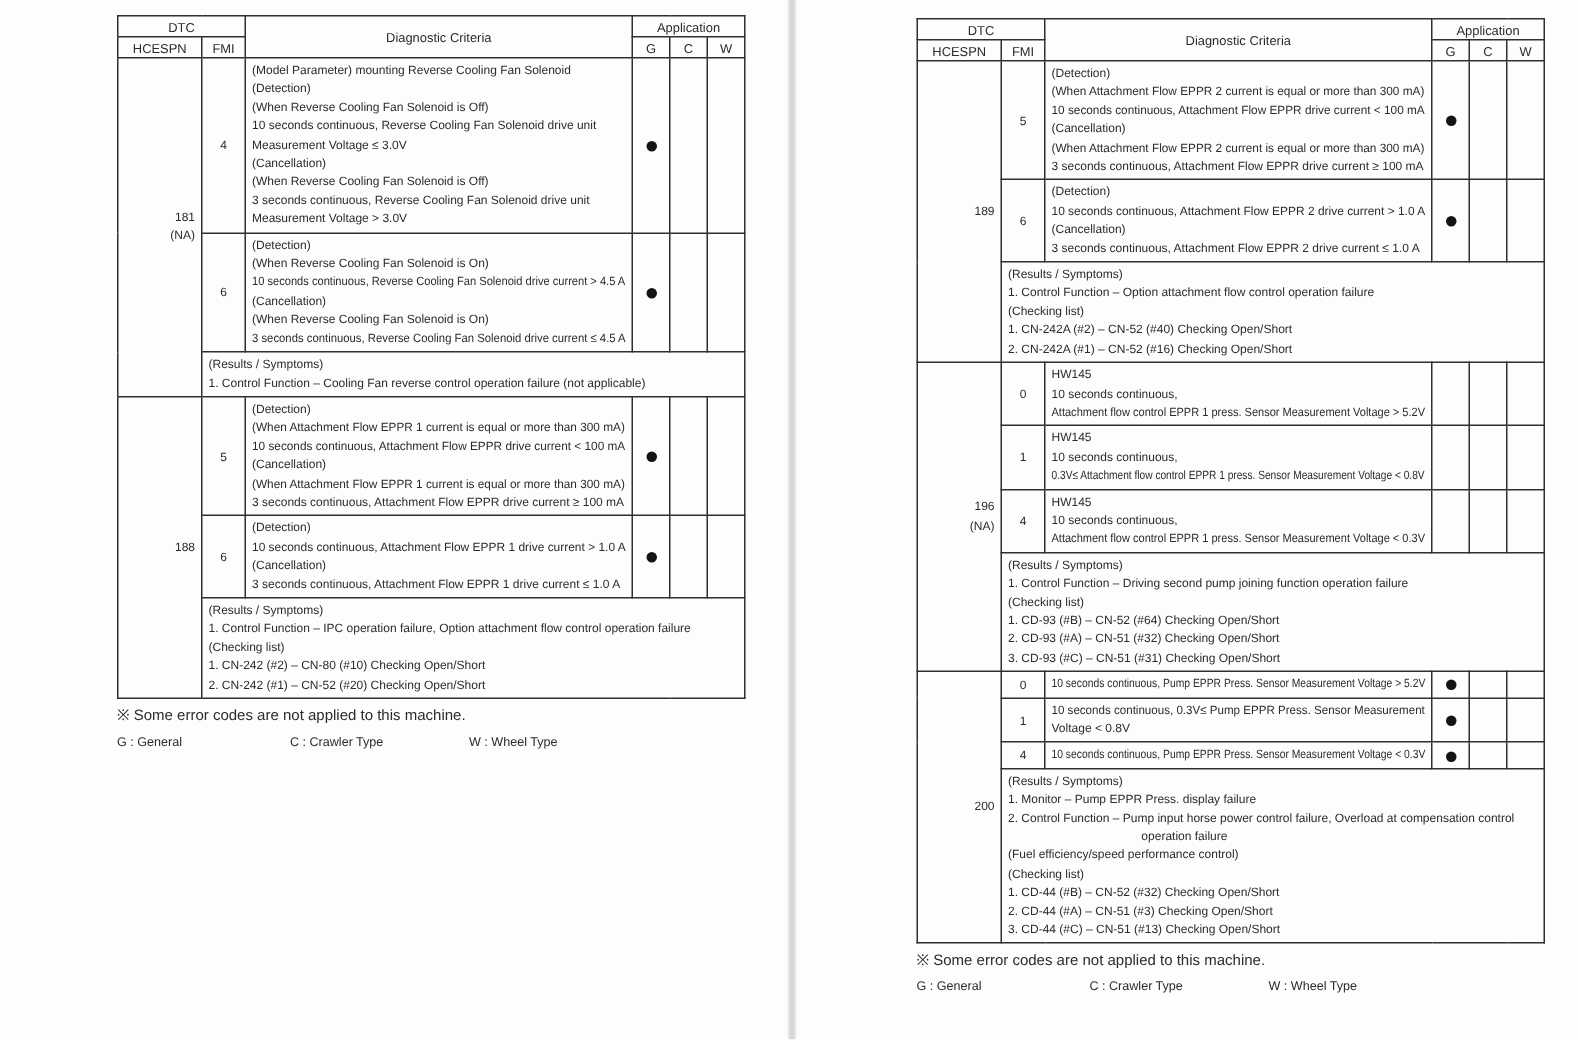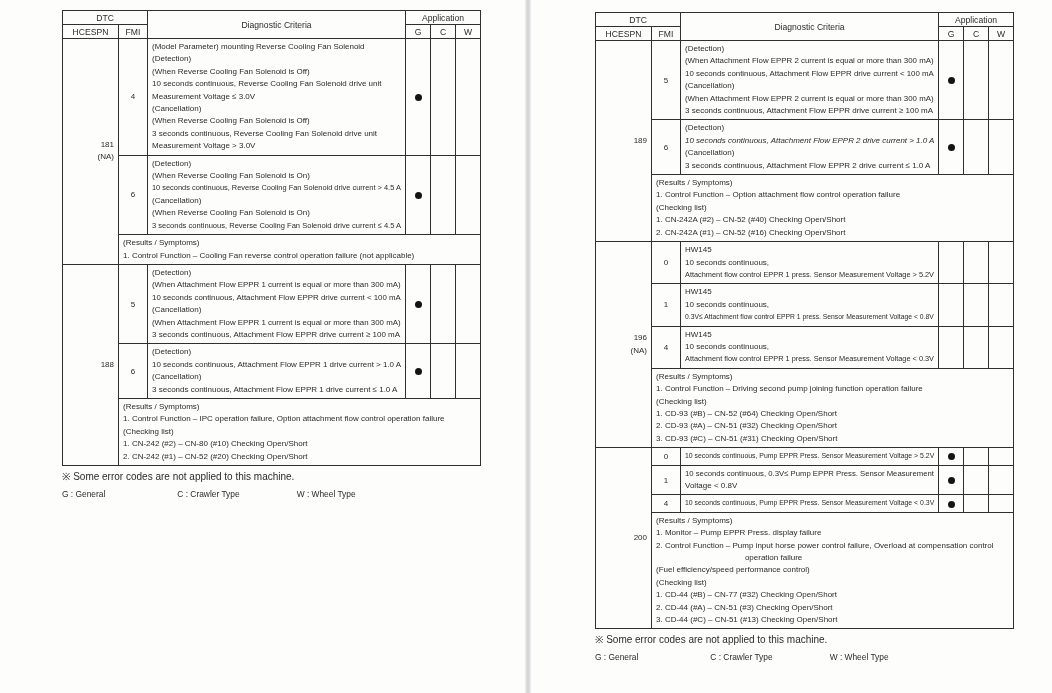--- a/index.html
+++ b/index.html
@@ -1,18 +1,18 @@
 <!DOCTYPE html>
 <html style="--bg: #fdfdfc; --line: #2f2f2f; --ink: #2b2b2b; --dot: #141414;"><head>
 <meta charset="utf-8">
 <style>
   html,body{margin:0;padding:0;}
   .spread{position:relative;width:1052px;height:693px;background:var(--bg,#fdfdfc);
           font-family:"Liberation Sans",sans-serif;color:var(--ink,#2b2b2b);overflow:hidden;}
-  .page{position:absolute;top:0;height:693px;}
+  .page{position:absolute;top:0;height:693px;padding-left:16px;}
   .page-left{left:0;width:525px;}
   .page-right{left:531px;width:521px;}
   .divider{position:absolute;left:525px;top:0;width:6px;height:693px;
            background:linear-gradient(90deg,#efefef,#d6d6d8 40%,#d6d6d8 60%,#efefef);}
   .page-left .tablewrap{margin:10px 0 0 62px;}
   .page-right .tablewrap{margin:12px 0 0 64px;}
   table.dtc{border-collapse:collapse;table-layout:fixed;width:418px;border:1.4px solid var(--line,#2f2f2f);}
   .dtc th,.dtc td{border:1px solid var(--line,#2f2f2f);font-weight:normal;}
   .dtc th{font-size:8.6px;height:13px;text-align:center;padding:0 2px;color:var(--ink,#2b2b2b);}
   .dtc td{font-size:8px;vertical-align:middle;padding:2px 4px;}
@@ -194,21 +194,21 @@
                 <div class="line">3 seconds continuous, Attachment Flow EPPR drive current ≥ 100 mA</div>
               </td>
               <td class="app"><span class="dot"></span></td>
               <td class="app"></td>
               <td class="app"></td>
             </tr>
             <tr>
               <td class="fmi">6</td>
               <td class="crit">
                 <div class="line">(Detection)</div>
-                <div class="line" style="transform: scaleX(0.996); font-style: italic;">10 seconds continuous, Attachment Flow EPPR 2 drive current &gt; 1.0 A</div>
+                <div class="line" style="transform: scaleX(0.996);">10 seconds continuous, Attachment Flow EPPR 2 drive current &gt; 1.0 A</div>
                 <div class="line">(Cancellation)</div>
                 <div class="line">3 seconds continuous, Attachment Flow EPPR 2 drive current ≤ 1.0 A</div>
               </td>
               <td class="app"><span class="dot"></span></td>
               <td class="app"></td>
               <td class="app"></td>
             </tr>
             <tr>
               <td class="summary" colspan="5">
                 <div class="line">(Results / Symptoms)</div>
@@ -297,21 +297,21 @@
               <td class="app"></td>
             </tr>
             <tr>
               <td class="summary" colspan="5">
                 <div class="line">(Results / Symptoms)</div>
                 <div class="line">1. Monitor – Pump EPPR Press. display failure</div>
                 <div class="line">2. Control Function – Pump input horse power control failure, Overload at compensation control</div>
                 <div class="line">&nbsp;&nbsp;&nbsp;&nbsp;&nbsp;&nbsp;&nbsp;&nbsp;&nbsp;&nbsp;&nbsp;&nbsp;&nbsp;&nbsp;&nbsp;&nbsp;&nbsp;&nbsp;&nbsp;&nbsp;&nbsp;&nbsp;&nbsp;&nbsp;&nbsp;&nbsp;&nbsp;&nbsp;&nbsp;&nbsp;&nbsp;&nbsp;&nbsp;&nbsp;&nbsp;&nbsp;&nbsp;&nbsp;&nbsp;&nbsp;operation failure</div>
                 <div class="line">(Fuel efficiency/speed performance control)</div>
                 <div class="line">(Checking list)</div>
-                <div class="line">1. CD-44 (#B) – CN-77 (#32) Checking Open/Short</div>
+                <div class="line">1. CD-44 (#B) – CN-52 (#32) Checking Open/Short</div>
                 <div class="line">2. CD-44 (#A) – CN-51 (#3) Checking Open/Short</div>
                 <div class="line">3. CD-44 (#C) – CN-51 (#13) Checking Open/Short</div>
               </td>
             </tr>
           </tbody>
         </table>
       </div>
     <div class="note">※  Some error codes are not applied to this machine.</div>
     <div class="legend">
       <span class="lg1">G : General</span>

